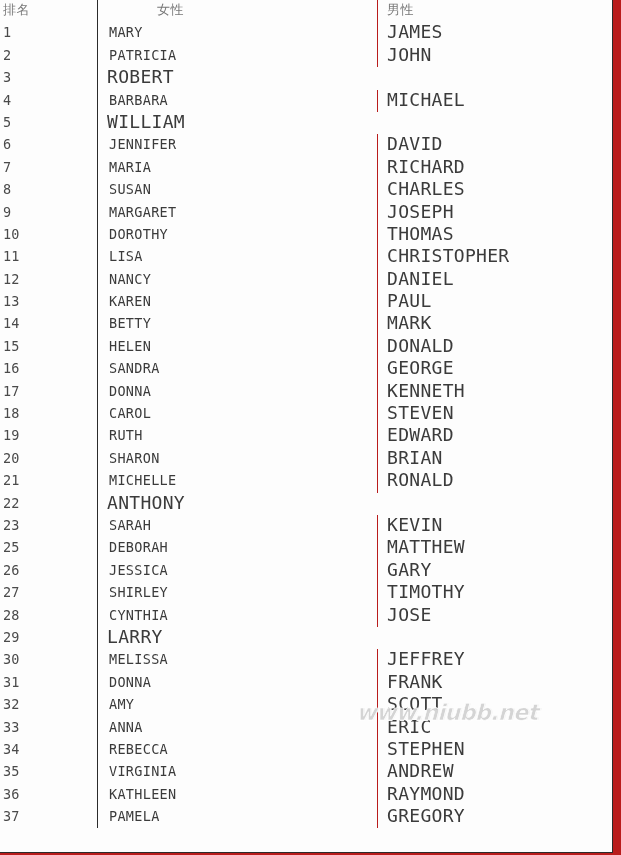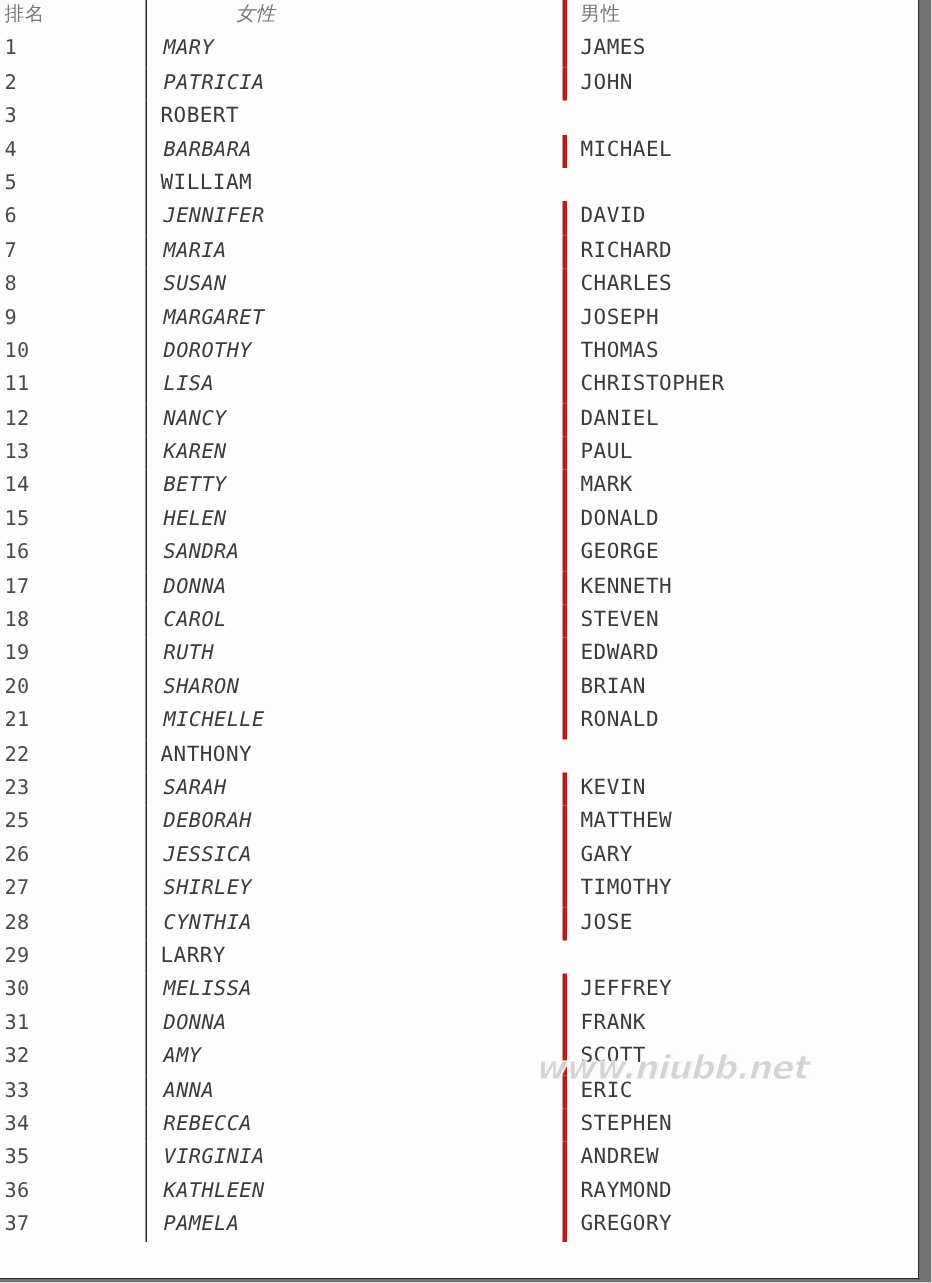--- a/index.html
+++ b/index.html
@@ -12,21 +12,21 @@
     height: 855px;
     font-family: "DejaVu Sans Mono", "Liberation Mono", monospace;
     overflow: hidden;
     position: relative;
   }
 
   #page {
     position: relative;
     width: 621px;
     height: 855px;
-    background: #737373;
+    background: #b91c1c;
   }
 
   
   #name-table {
     position: absolute;
     left: 0px;
     top: 0px;
     width: 613px;
     height: 853px;
     border-right: 1px solid #2b2b2b;
@@ -54,39 +54,38 @@
     color: #4a4a4a;
     letter-spacing: 0.2px;
     overflow: hidden;
     white-space: nowrap;
   }
 
   .cell-female {
     width: 280px;
     flex: 0 0 280px;
     box-sizing: border-box;
-    border-right: 3px solid #b91c1c;
+    border-right: 1px solid #b91c1c;
     padding-left: 11px;
     height: 22.4px;
     line-height: 20px;
     font-size: 13.5px;
     color: #3b3b3b;
     letter-spacing: 0.3px;
     overflow: hidden;
     white-space: nowrap;
-    font-style: italic;
   }
 
   .cell-male {
     flex: 1 1 auto;
     box-sizing: border-box;
     padding-left: 9px;
     height: 22.4px;
     line-height: 20px;
-    font-size: 14px;
+    font-size: 18px;
     color: #3b3b3b;
     letter-spacing: 0.3px;
     overflow: hidden;
     white-space: nowrap;
   }
 
   
   .header-row .cell-rank,
   .header-row .cell-female,
   .header-row .cell-male {

